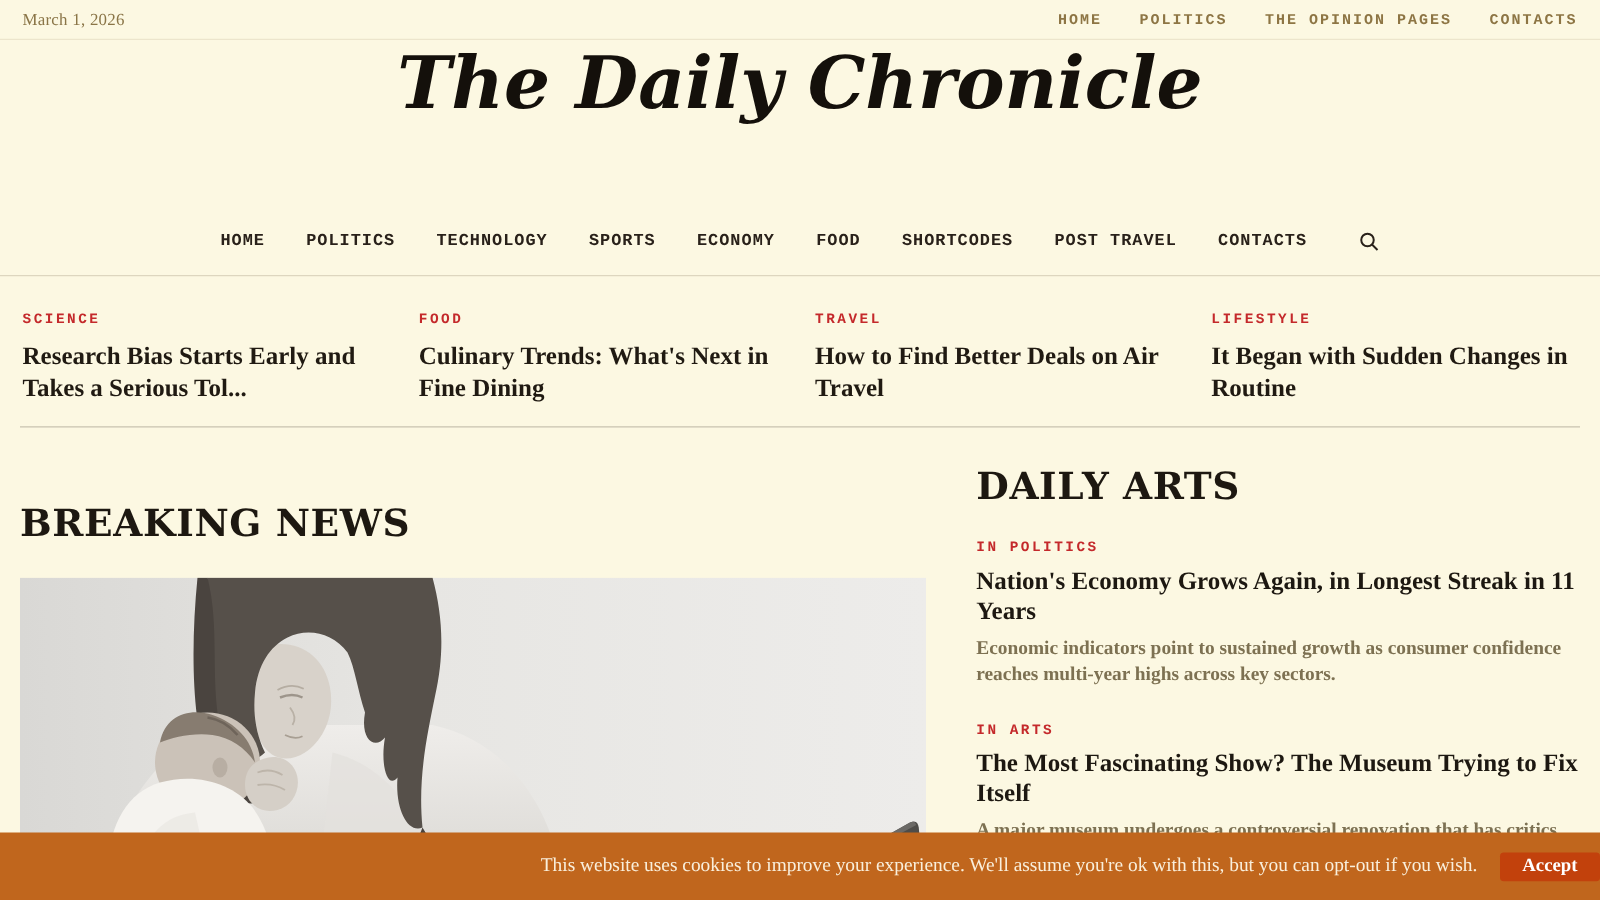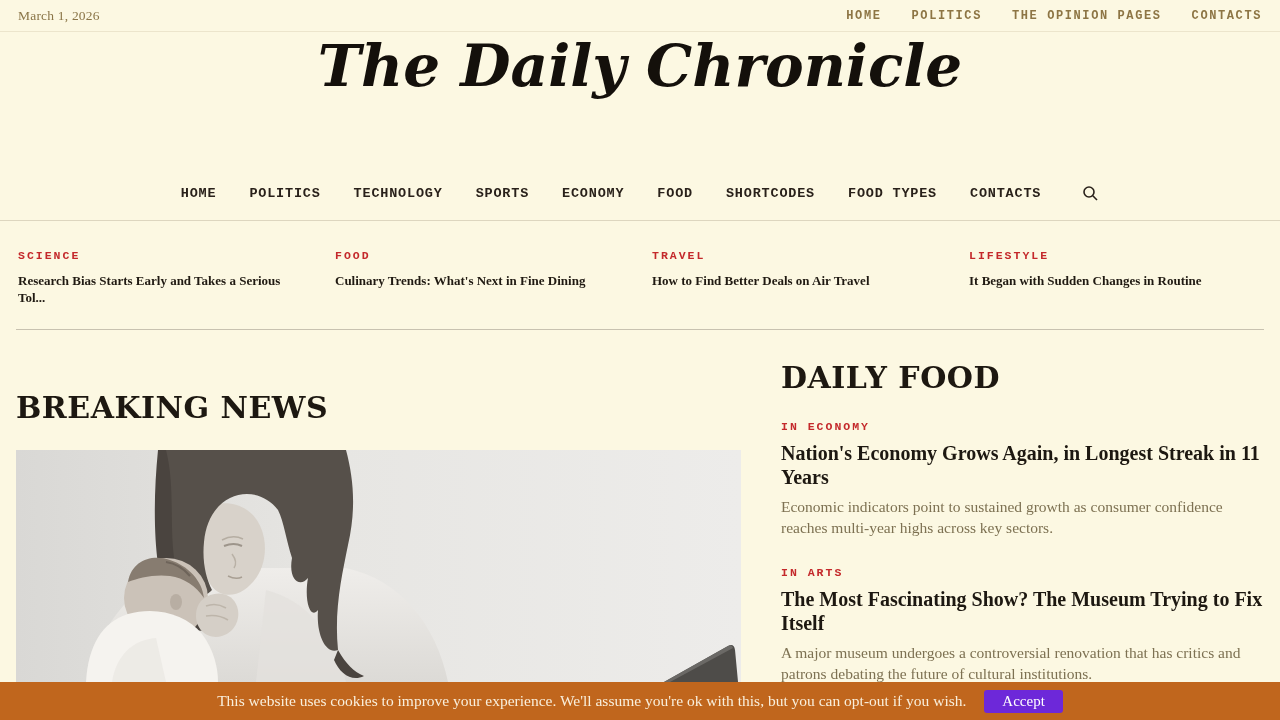--- a/index.html
+++ b/index.html
@@ -62,21 +62,21 @@
     column-gap:24px;
     min-height:92px;
   }
   .teaser-cat {
     font-family:"Liberation Mono", monospace;
     font-weight:bold; font-size:11.5px; letter-spacing:2px;
     color:#c4292b; margin-bottom:10px; cursor:pointer;
   }
   .teaser-title {
     font-family:"Liberation Serif", serif;
-    font-weight:bold; font-size:13px; line-height:1.32;
+    font-weight:bold; font-size:20px; line-height:1.32;
     color:#201a12; cursor:pointer; max-width:290px;
   }
 
   .divider {
     margin:16px 16px 0 16px;
     border-top:1px solid #c8c2b0;
   }
 
   
   .main {
@@ -102,35 +102,35 @@
     font-weight:bold; font-size:11.5px; letter-spacing:2px;
     color:#c4292b; margin-bottom:8px; cursor:pointer;
   }
   .feed-title {
     font-family:"Liberation Serif", serif;
     font-weight:bold; font-size:20px; line-height:1.2;
     color:#1d1811; margin-bottom:8px; cursor:pointer;
   }
   .feed-excerpt {
     font-size:15.5px; line-height:1.35;
-    color:#7d7152; max-width:470px;
+    color:#7d7152; max-width:470px;font-weight:bold;
   }
 
   
   .cookiebar {
     position:absolute; left:0; right:0; bottom:0;
-    height:38px; background:#c0661d;
-    display:flex; align-items:center; justify-content:center;
+    height:54px; background:#c0661d;
+    display:flex; align-items:center; justify-content:flex-end;
     gap:18px; z-index:10;
   }
   .cookie-msg { color:#f9efdc; font-size:15.5px; }
   .accept-btn {
-    background:#6d28d9; color:#ffffff;
-    font-family:"Liberation Serif", serif;
-    font-weight:normal; font-size:15px;
+    background:#c2410c; color:#ffffff;
+    font-family:"Liberation Serif", serif;
+    font-weight:bold; font-size:15px;
     padding:3px 18px; border:none; border-radius:3px;
     cursor:pointer;
   }
 </style>
 </head>
 <body>
 
 <header class="topbar">
   <span class="topbar-date">March 1, 2026</span>
   <nav class="topmenu">
@@ -146,21 +146,21 @@
 </div>
 
 <nav class="mainnav">
   <span class="nav-item">HOME</span>
   <span class="nav-item">POLITICS</span>
   <span class="nav-item">TECHNOLOGY</span>
   <span class="nav-item">SPORTS</span>
   <span class="nav-item">ECONOMY</span>
   <span class="nav-item">FOOD</span>
   <span class="nav-item">SHORTCODES</span>
-  <span class="nav-item">FOOD TYPES</span>
+  <span class="nav-item">POST TRAVEL</span>
   <span class="nav-item">CONTACTS</span>
   <span class="nav-search">
     <svg width="17" height="17" viewBox="0 0 17 17" fill="none">
       <circle cx="7" cy="7" r="5" stroke="#29211a" stroke-width="1.6"></circle>
       <line x1="10.8" y1="10.8" x2="15" y2="15" stroke="#29211a" stroke-width="1.6"></line>
     </svg>
   </span>
 </nav>
 
 <section class="teasers">
@@ -233,24 +233,24 @@
         <path d="M186,150 C198,140 214,142 220,154 C226,166 220,182 206,186 C192,190 180,180 180,166 C180,159 182,154 186,150 Z" fill="#d5cfc7"></path>
         <path d="M190,156 q10,-4 20,2 M190,166 q12,-2 22,4" stroke="#bdb5aa" stroke-width="1.5" fill="none"></path>
 
         <path d="M648,232 L712,196 Q718,193 719,200 L722,232 Z" fill="#4e4c49"></path>
         <path d="M648,232 L712,196 Q716,194 717,198 L654,232 Z" fill="#6b6966"></path>
       </svg>
     </div>
   </div>
 
   <div class="col-right">
-    <h2 class="section-heading">DAILY FOOD</h2>
+    <h2 class="section-heading">DAILY ARTS</h2>
 
     <article class="feed-item">
-      <div class="feed-cat">IN ECONOMY</div>
+      <div class="feed-cat">IN POLITICS</div>
       <div class="feed-title">Nation's Economy Grows Again, in Longest Streak in 11 Years</div>
       <div class="feed-excerpt">Economic indicators point to sustained growth as consumer confidence reaches multi-year highs across key sectors.</div>
     </article>
 
     <article class="feed-item">
       <div class="feed-cat">IN ARTS</div>
       <div class="feed-title">The Most Fascinating Show? The Museum Trying to Fix Itself</div>
       <div class="feed-excerpt">A major museum undergoes a controversial renovation that has critics and patrons debating the future of cultural institutions.</div>
     </article>
   </div>

